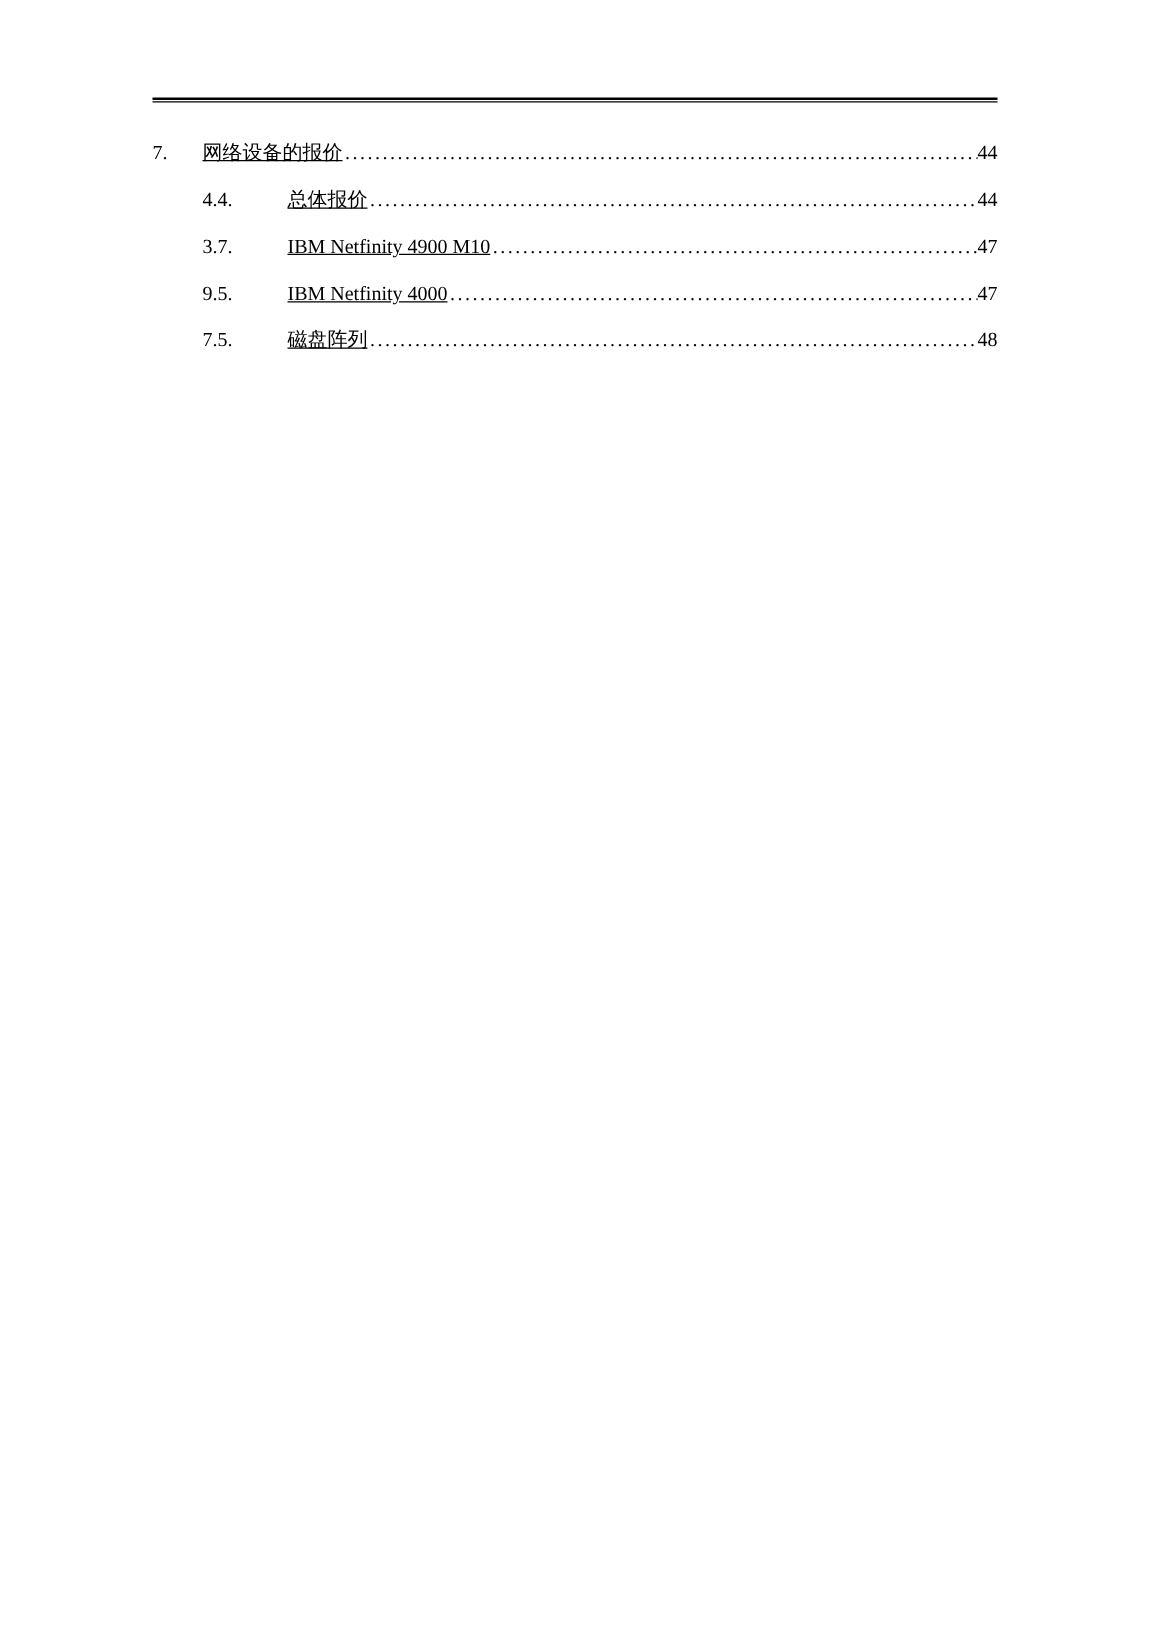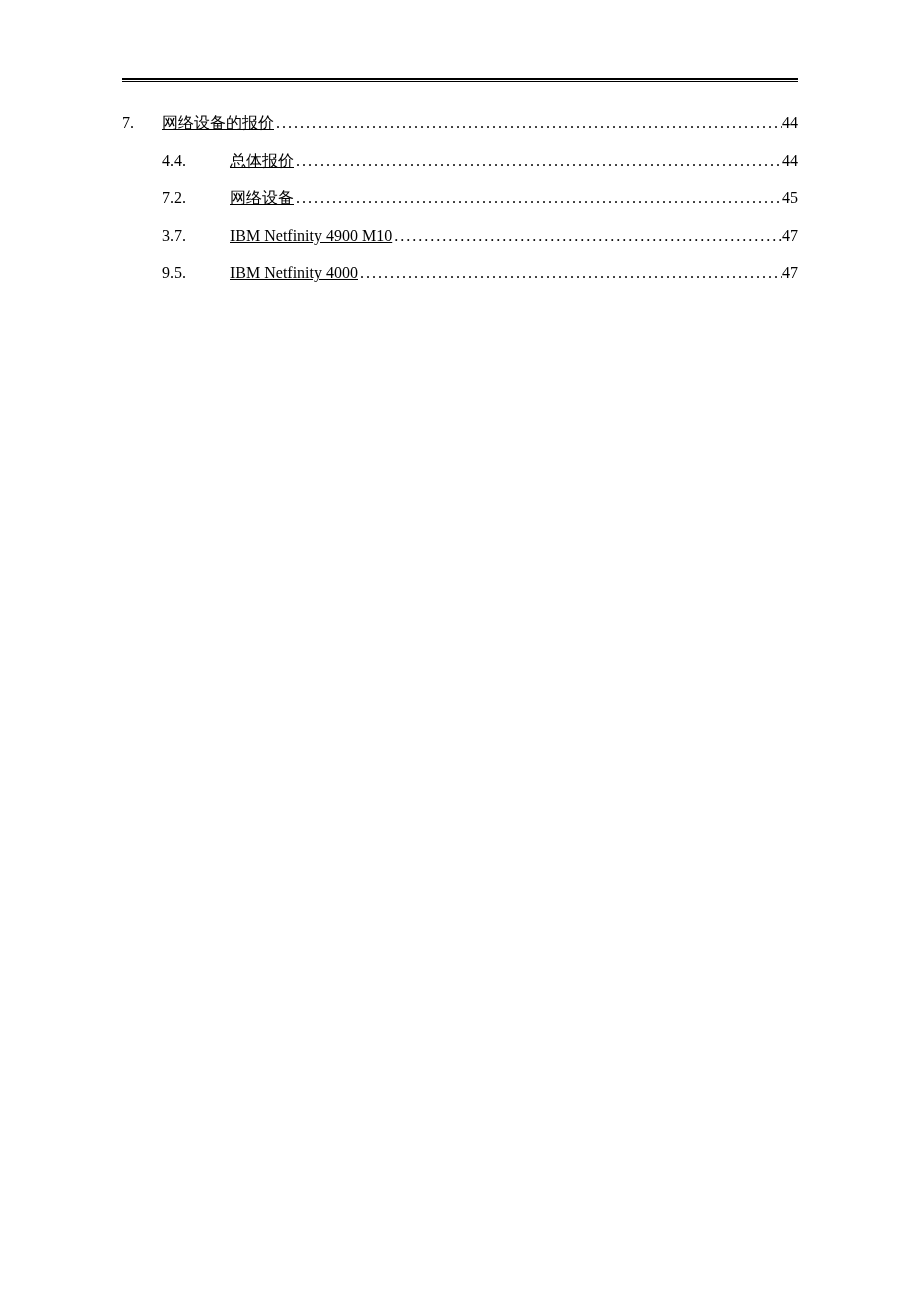--- a/index.html
+++ b/index.html
@@ -77,34 +77,34 @@
     <span class="toc-page">44</span>
   </div>
 
   <div class="toc-entry toc-level-2">
     <span class="toc-num">4.4.</span>
     <span class="toc-title">总体报价</span>
     <span class="toc-leader"></span>
     <span class="toc-page">44</span>
   </div>
 
-  <div class="toc-entry toc-level-2">
-    <span class="toc-num">7.2.</span>
-    <span class="toc-title">网络设备</span>
-    <span class="toc-leader"></span>
-    <span class="toc-page">45</span>
-  </div>
 
   <div class="toc-entry toc-level-2">
     <span class="toc-num">3.7.</span>
     <span class="toc-title">IBM Netfinity 4900 M10</span>
     <span class="toc-leader"></span>
     <span class="toc-page">47</span>
   </div>
 
   <div class="toc-entry toc-level-2">
     <span class="toc-num">9.5.</span>
     <span class="toc-title">IBM Netfinity 4000</span>
     <span class="toc-leader"></span>
     <span class="toc-page">47</span>
   </div>
 
+  <div class="toc-entry toc-level-2">
+    <span class="toc-num">7.5.</span>
+    <span class="toc-title">磁盘阵列</span>
+    <span class="toc-leader"></span>
+    <span class="toc-page">48</span>
+  </div>
 </div>
 
 </body></html>

